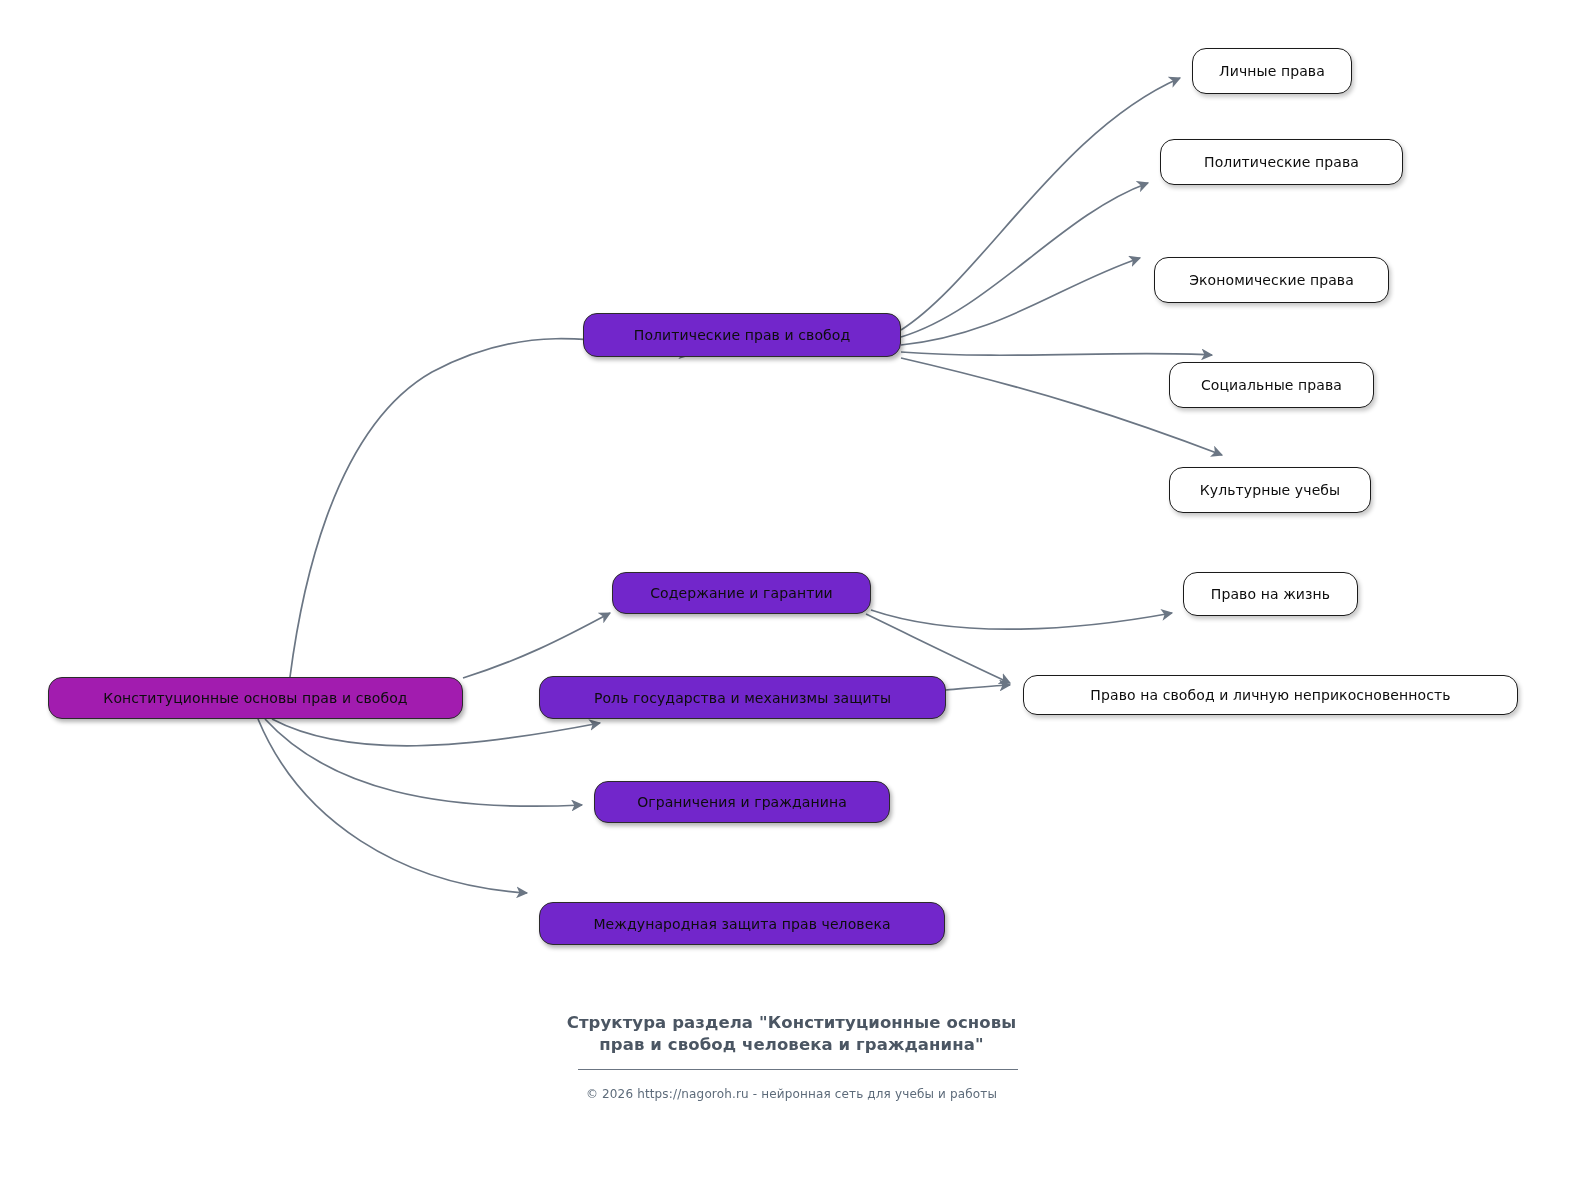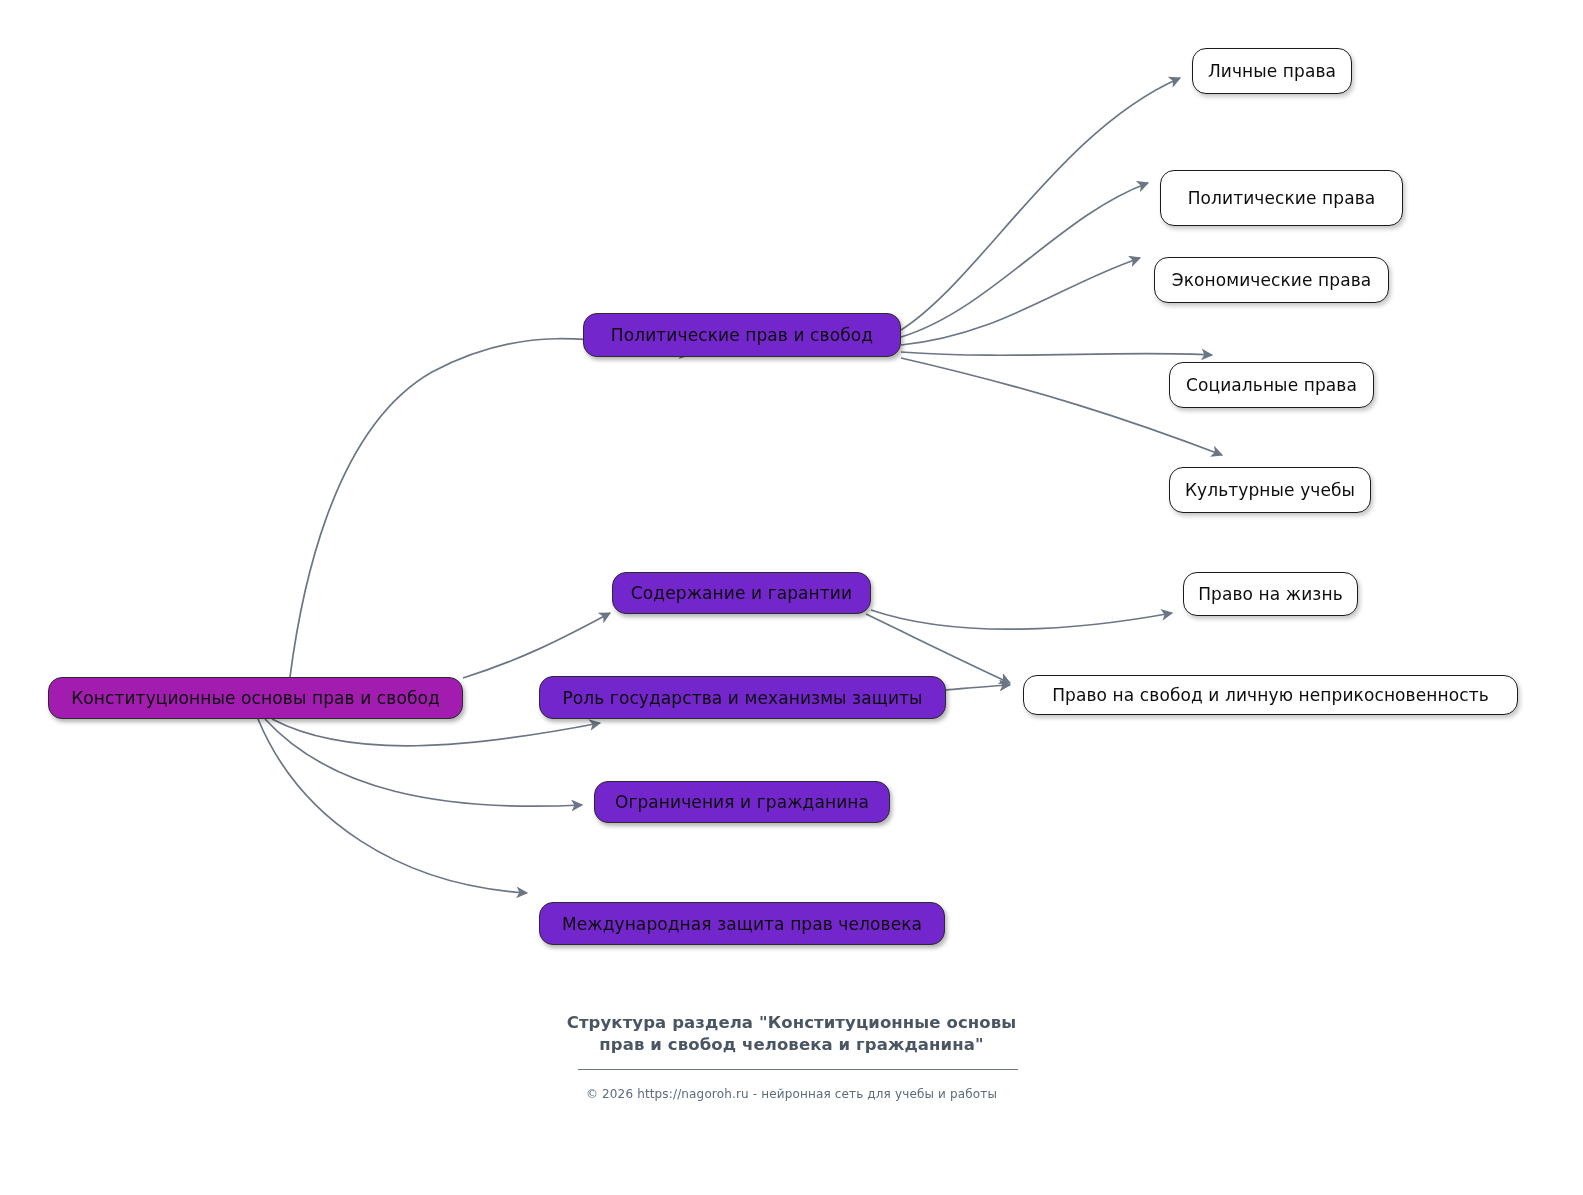--- a/index.html
+++ b/index.html
@@ -27,21 +27,21 @@
   }
   .node {
     position: absolute;
     box-sizing: border-box;
     display: flex;
     align-items: center;
     justify-content: center;
     border-radius: 14px;
     border: 1.6px solid #1b1b1b;
     white-space: nowrap;
-    font-size: 17px;
+    font-size: 14px;
     color: #0d0d0d;
     letter-spacing: 0.1px;
     z-index: 3;
   }
   .node.root {
     background: #a21caf;
     border-color: #2b2b2b;
     box-shadow: 2px 3px 4px rgba(0,0,0,0.30);
     align-items: center;
   }
@@ -129,21 +129,21 @@
       </div>
       <div class="node branch" style="left: 594px; top: 781px; width: 296px; height: 42px;">
         <span>Ограничения и гражданина</span>
       </div>
       <div class="node branch" style="left: 539px; top: 886px; width: 406px; height: 43px; margin-top: 16px;">
         <span>Международная защита прав человека</span>
       </div>
       <div class="node leaf" style="left: 1192px; top: 48px; width: 160px; height: 46px;">
         <span>Личные права</span>
       </div>
-      <div class="node leaf" style="left: 1160px; top: 170px; width: 243px; height: 56px;">
+      <div class="node leaf" style="left: 1160px; top: 139px; width: 243px; height: 46px;">
         <span>Политические права</span>
       </div>
       <div class="node leaf" style="left: 1154px; top: 257px; width: 235px; height: 46px;">
         <span>Экономические права</span>
       </div>
       <div class="node leaf" style="left: 1169px; top: 362px; width: 205px; height: 46px;">
         <span>Социальные права</span>
       </div>
       <div class="node leaf" style="left: 1169px; top: 467px; width: 202px; height: 46px;">
         <span>Культурные учебы</span>

